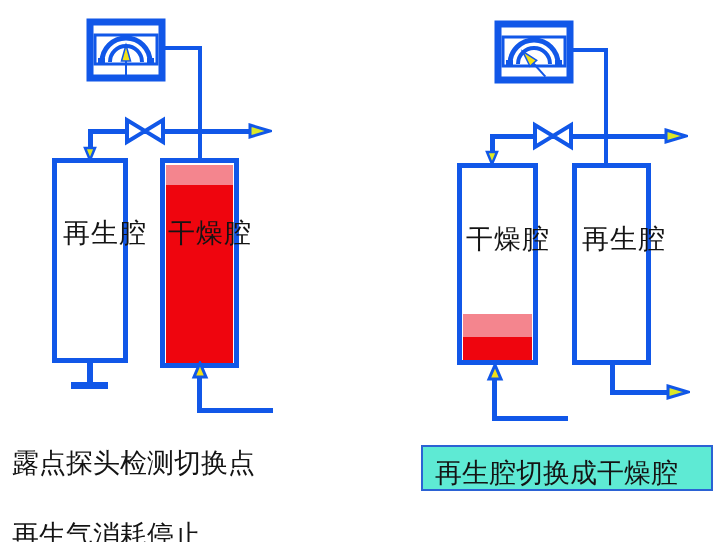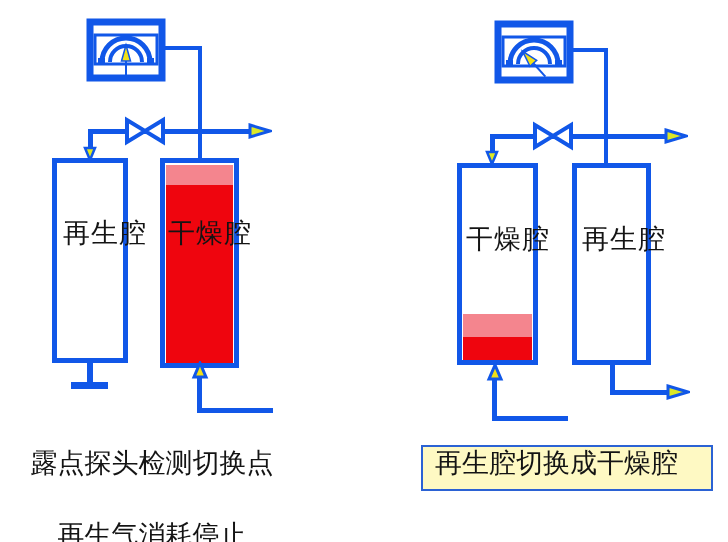--- a/index.html
+++ b/index.html
@@ -15,23 +15,23 @@
   body{background:#ffffff;font-family:"DejaVu Serif","Liberation Serif",serif;}
   #canvas{position:relative;width:728px;height:542px;background:#ffffff;overflow:hidden;border-radius:22px;}
   .abs{position:absolute;}
   .pipe{position:absolute;background:var(--blue);}
   .vessel{position:absolute;background:#ffffff;border:5px solid var(--blue);box-sizing:border-box;}
   .fill{position:absolute;left:1px;right:1px;}
   .fill.pink{background:var(--pink);}
   .fill.red{background:var(--red);}
   .vessel-label{position:absolute;font-size:27px;color:var(--ink);white-space:nowrap;letter-spacing:1px;line-height:1;}
   .caption{position:absolute;font-size:27px;color:var(--ink);white-space:nowrap;line-height:1.2;}
-  .caption.centered{text-align:center;}
-  .caption-box{position:absolute;border:2px solid var(--box-border);box-sizing:border-box;background:#fef9c3;
-               display:flex;align-items:flex-start;padding-left:12px;}
+  .caption.centered{text-align:left;}
+  .caption-box{position:absolute;border:2px solid var(--box-border);box-sizing:border-box;background:#5eead4;
+               display:flex;align-items:flex-end;padding-left:12px;}
   svg{display:block;}
 </style>
 </head>
 <body>
 
 <div id="canvas">
 
   <div>
 
     <svg class="abs" style="left:86px;top:18px;" width="80" height="64" viewBox="0 0 80 64">

